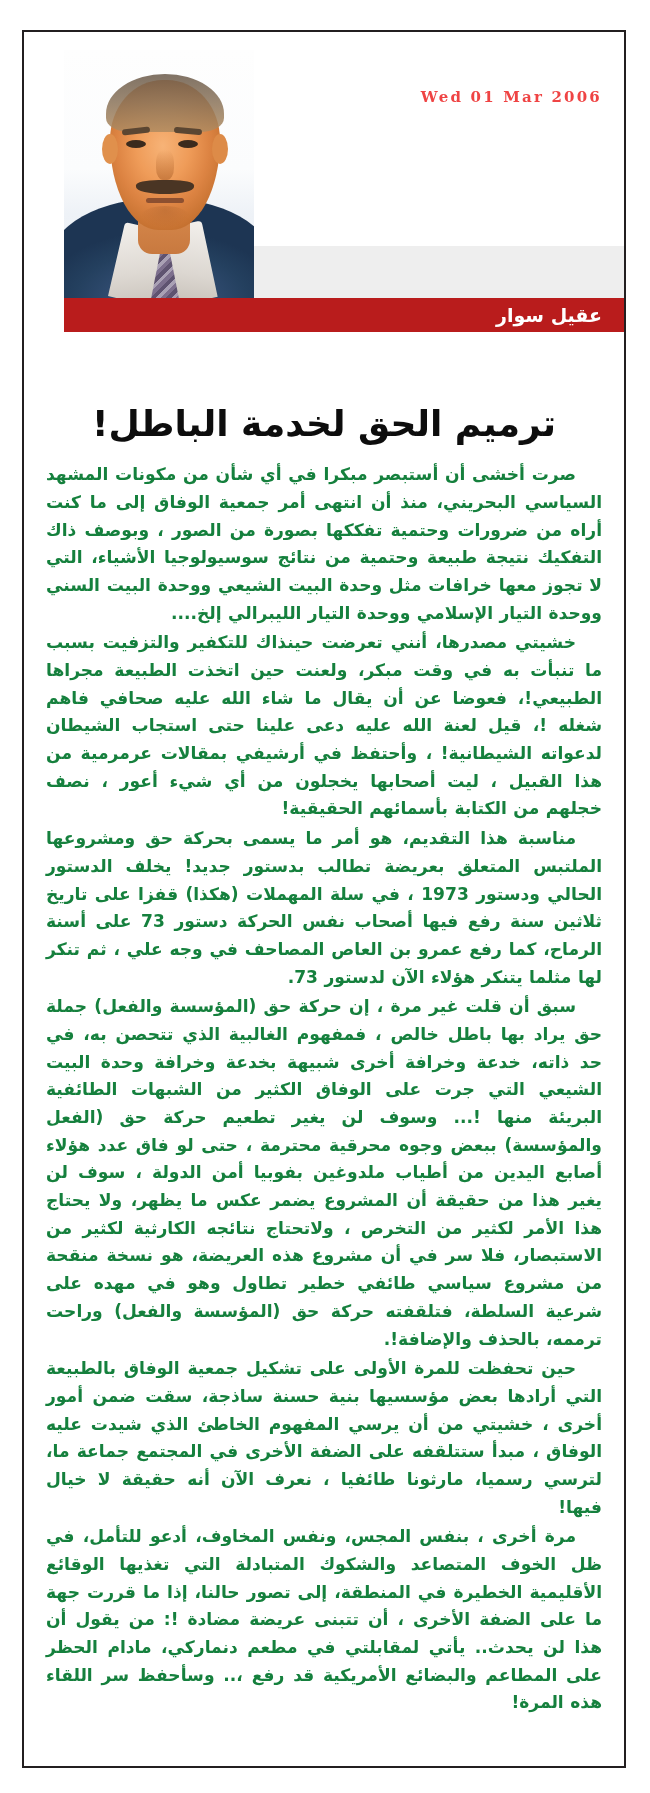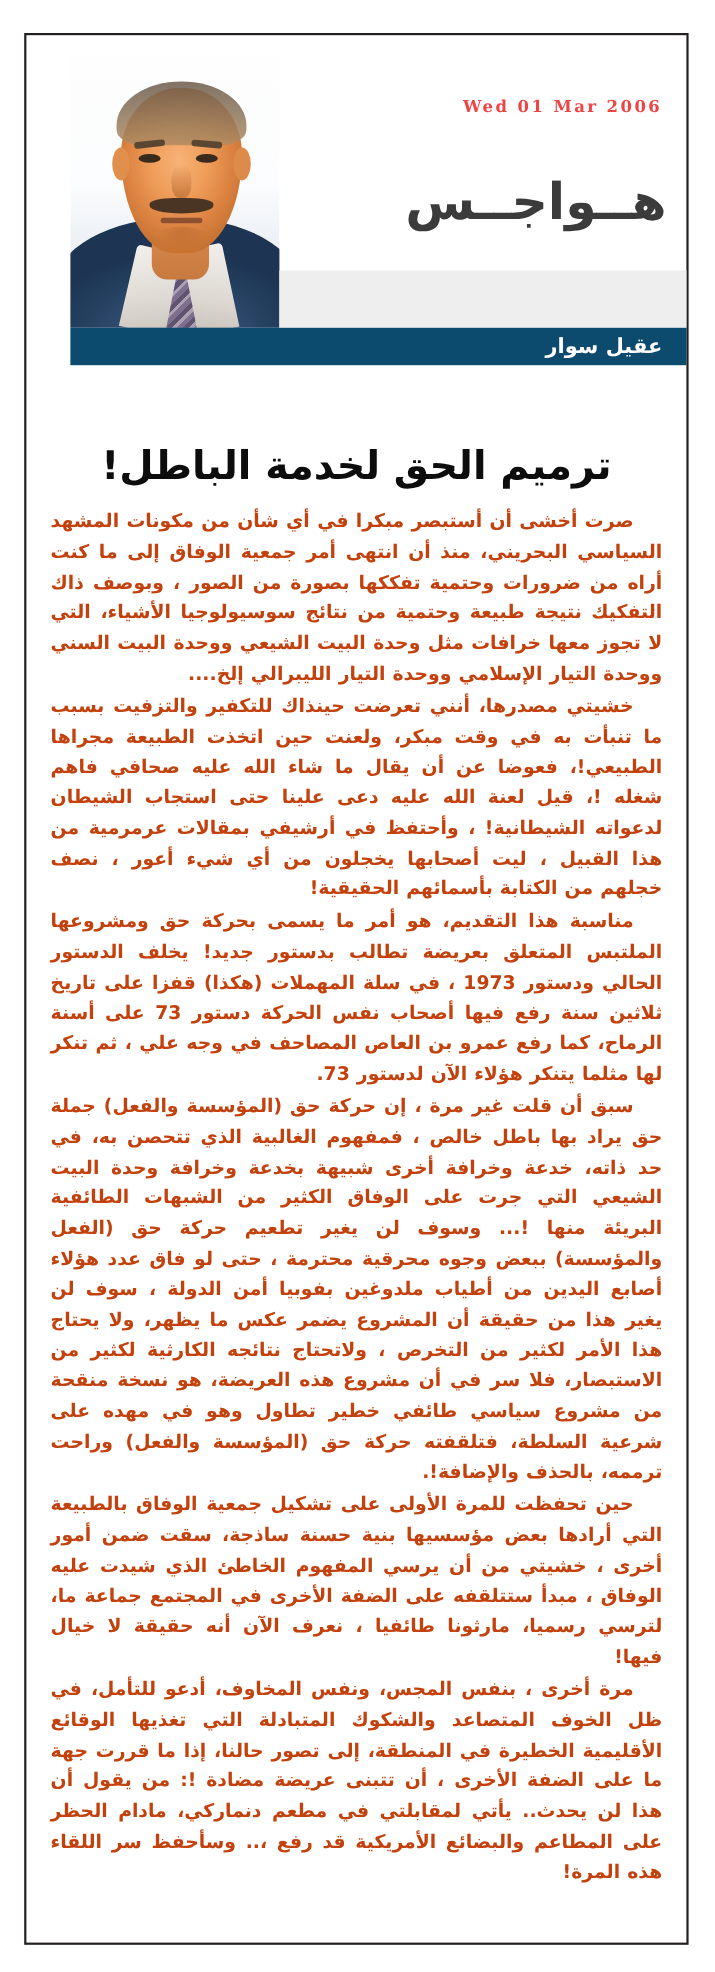--- a/index.html
+++ b/index.html
@@ -253,21 +253,21 @@
     background: #eeeeee;
   }
 
   
   .author-bar {
     position: absolute;
     left: 40px;
     top: 266px;
     width: 560px;
     height: 34px;
-    background: #0c4a6e;
+    background: #b91c1c;
   }
   .author-name {
     position: absolute;
     right: 22px;
     top: 50%;
     transform: translateY(-50%);
     color: #ffffff;
     font-size: 19px;
     font-weight: 700;
     direction: rtl;
@@ -310,21 +310,21 @@
     direction: rtl;
     margin: 0 0 16px 0;
     line-height: 1.2;
     letter-spacing: 0.5px;
   }
   .article p {
     margin: 0 0 2px 0;
     font-size: 17.1px;
     font-weight: 700;
     line-height: 1.62;
-    color: #c2410c;
+    color: #15803d;
     text-align: justify;
     text-indent: 26px;
     direction: rtl;
     word-spacing: 0.5px;
   }
   .article p.last { margin-bottom: 12px; }
 </style>
 </head>
 <body>
 
@@ -351,21 +351,20 @@
           <div class="eye-r"></div>
           <div class="nose"></div>
           <div class="moustache"></div>
           <div class="mouth"></div>
           <div class="chin"></div>
         </div>
 
         <div class="masthead-right">
           <div class="gray-band"></div>
           <div class="date-line">Wed 01 Mar 2006</div>
-          <div class="column-title">هــواجــس</div>
         </div>
 
         <div class="author-bar">
           <div class="author-name">عقيل سوار</div>
         </div>
       </div>
 
 
       <div class="article">
         <h1 class="article-title">ترميم الحق لخدمة الباطل!</h1>

